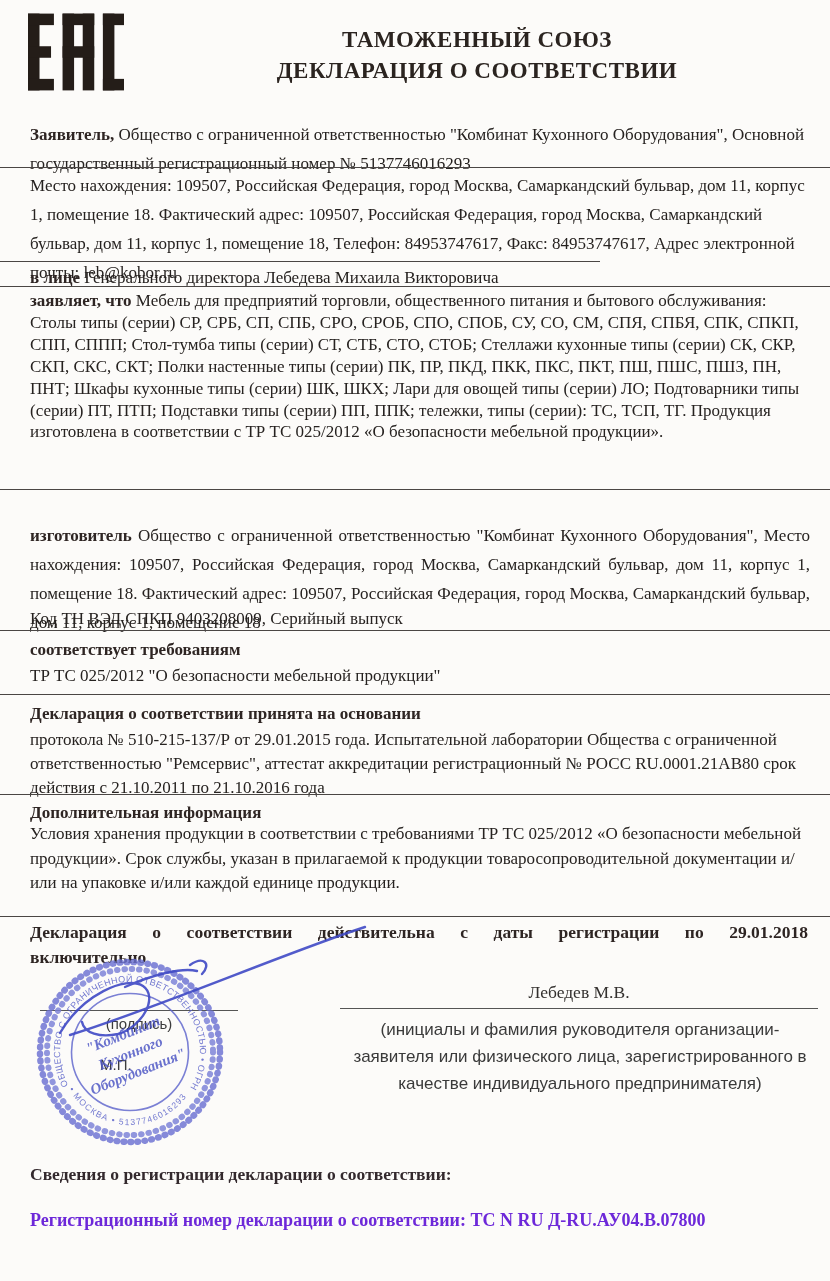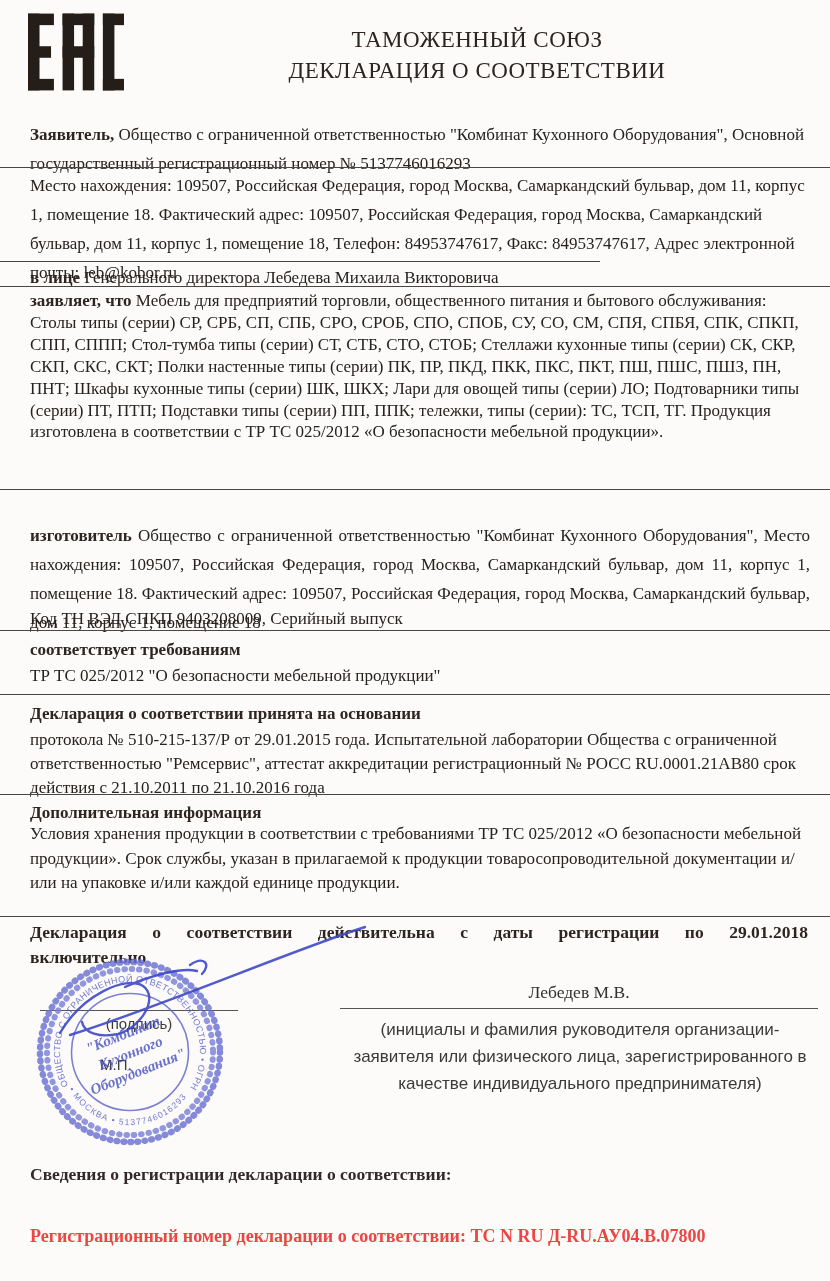--- a/index.html
+++ b/index.html
@@ -5,37 +5,37 @@
   html,body{margin:0;padding:0;background:#e8e8e8;}
   .page{
     position:relative;width:830px;height:1281px;margin:0 auto;
     background:#fcfbf9;overflow:hidden;
     font-family:"Liberation Serif", serif;color:#262220;
   }
   .abs{position:absolute;}
   .rule{position:absolute;left:0;right:0;height:0;border-top:1.6px solid #4a4644;}
   .rule.partial{right:auto;width:600px;}
   .title{left:150px;right:26px;top:24px;text-align:center;
-    font-size:23px;font-weight:normal;line-height:31px;color:#2b2420;letter-spacing:.5px;}
+    font-size:23px;font-weight:bold;line-height:31px;color:#2b2420;letter-spacing:.5px;}
   .para{left:30px;right:20px;font-size:17px;line-height:29px;}
   .para b{color:#2e2523;}
   .just{text-align:justify;margin-top:28px;}
   .bold-head{font-weight:bold;color:#2e2523;}
   .validity{left:30px;right:22px;top:920px;font-weight:bold;font-size:17.5px;line-height:25px;color:#2e2523;}
   .validity .l1{display:block;text-align:justify;text-align-last:justify;}
   .sig-line-left{left:40px;width:198px;top:1010px;border-top:1.4px solid #555;}
   .sig-line-right{left:340px;width:478px;top:1008px;border-top:1.4px solid #555;}
   .sign-caption{left:40px;width:198px;top:1015px;text-align:center;
     font-family:"Liberation Sans",sans-serif;font-size:15px;color:#3c3c3c;}
   .mp{left:100px;top:1056px;font-family:"Liberation Sans",sans-serif;font-size:15px;color:#3c3c3c;text-align:right;}
   .head-name{left:340px;width:478px;top:982px;text-align:center;font-size:17.5px;color:#33302e;}
   .head-caption{left:342px;width:476px;top:1016px;text-align:center;
     font-family:"Liberation Sans",sans-serif;font-size:17px;line-height:27px;color:#3a3a3a;}
   .reg-head{left:30px;right:20px;top:1164px;font-size:17.5px;font-weight:bold;color:#33292d;}
-  .reg-line{left:30px;right:20px;font-size:18px;font-weight:bold;color:#ef4444;margin-top:16px;}
+  .reg-line{left:30px;right:20px;font-size:18px;font-weight:bold;color:#6d28d9;}
   .stamp{left:30px;top:952px;width:200px;height:200px;}
   .signature{left:30px;top:915px;width:370px;height:150px;pointer-events:none;}
   .eac{left:28px;top:12px;width:96px;height:80px;}
 </style>
 </head>
 <body>
 
 <div class="page">
 
   <svg class="abs eac" viewBox="0 0 100 80">

